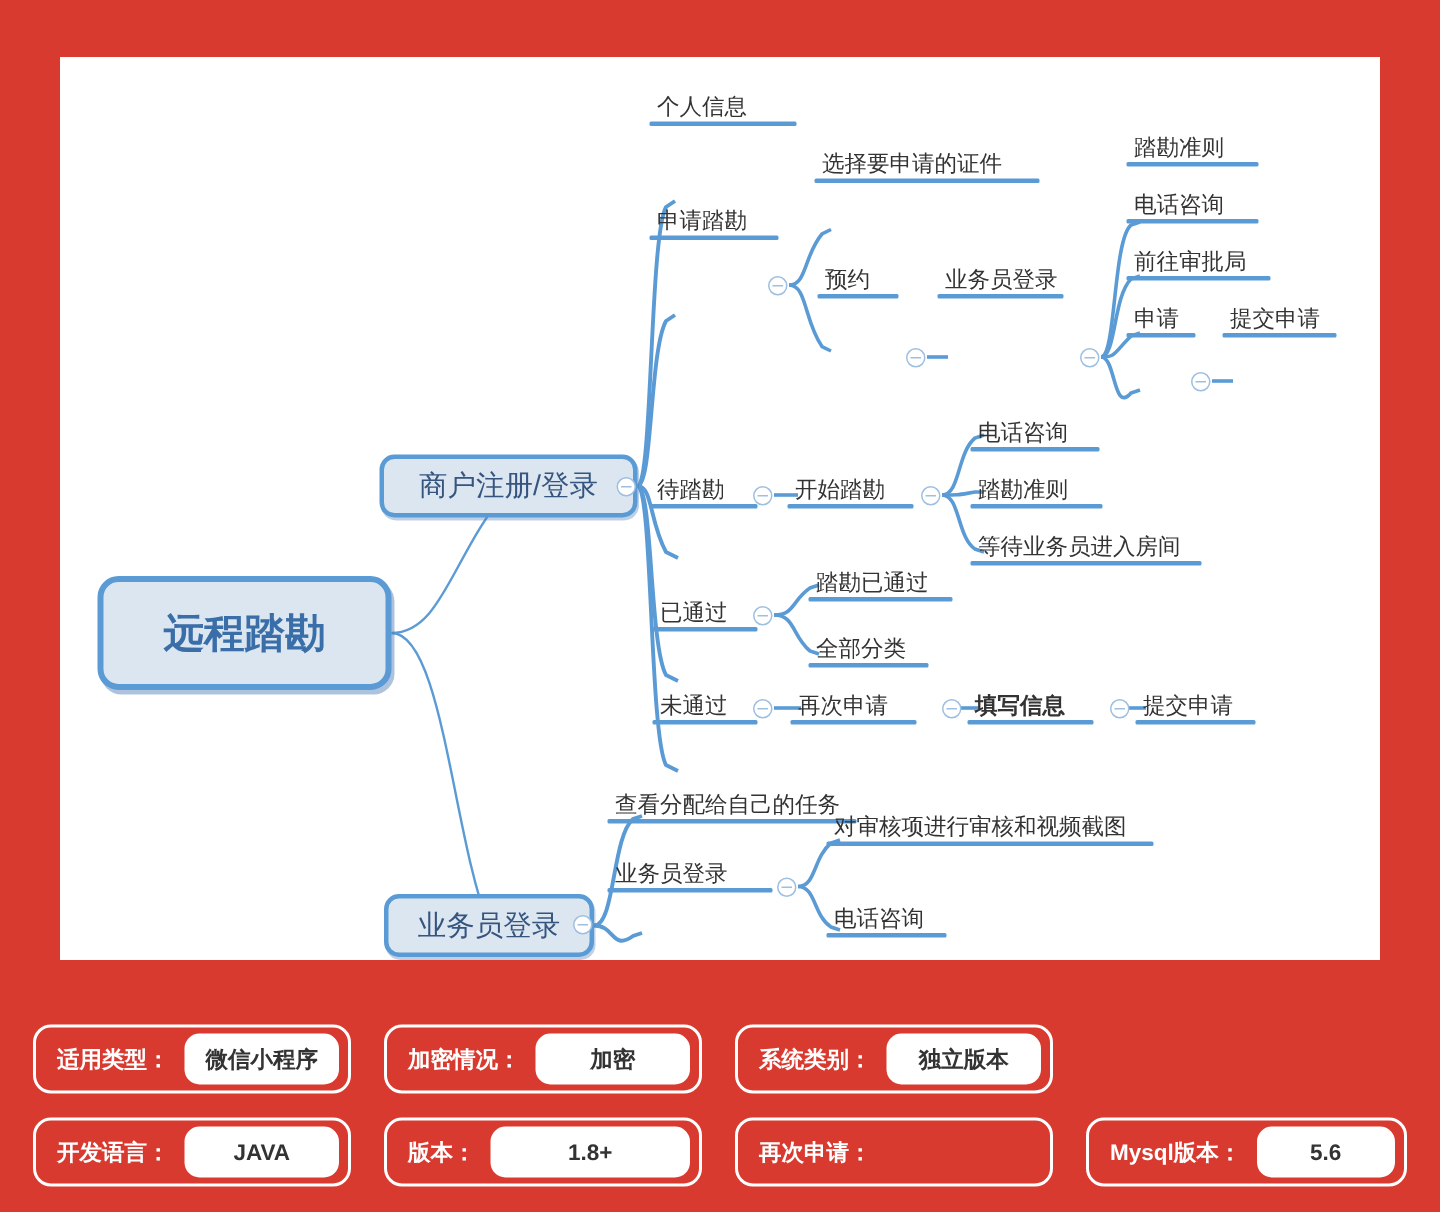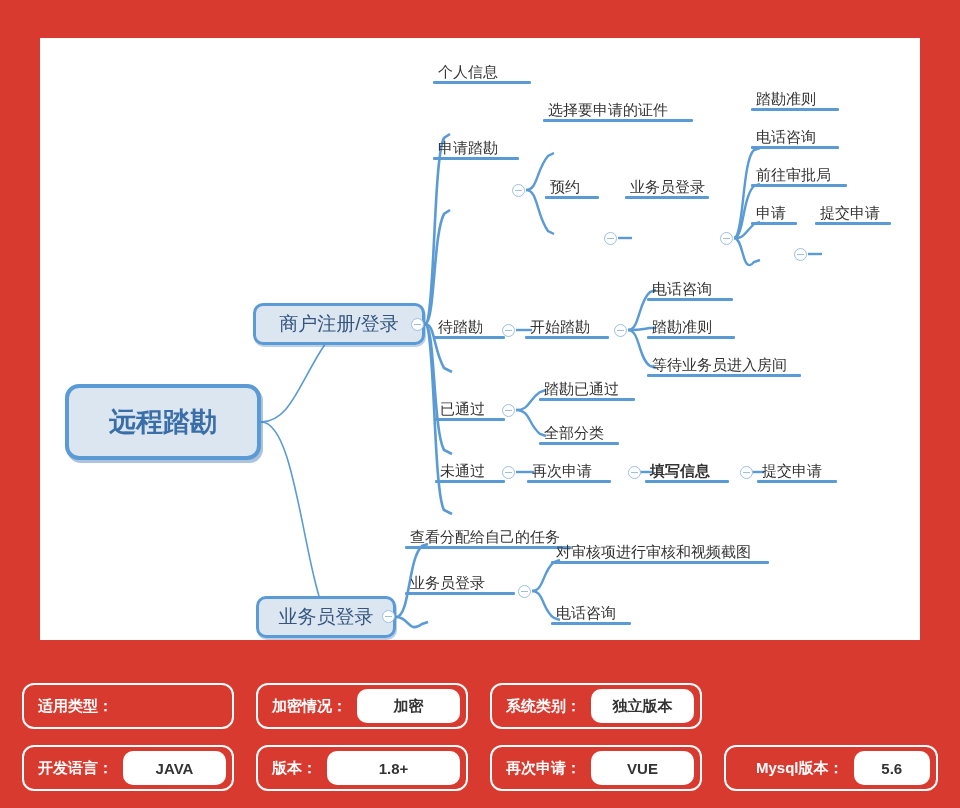--- a/index.html
+++ b/index.html
@@ -315,20 +315,21 @@
       <span>电话咨询</span>
       <span class="bar" style="width:80px;"></span>
     </div>
 
   </div>
 
   <div class="cards">
 
     <div class="card" style="left:22px;top:11px;width:212px;justify-content:space-between;">
       <span class="clabel">适用类型：</span>
+      <span class="cvalue">微信小程序</span>
     </div>
 
     <div class="card" style="left:490px;top:11px;width:212px;">
       <span class="clabel">系统类别：</span>
       <span class="cvalue">独立版本</span>
     </div>
 
     <div class="card" style="left:256px;top:11px;width:212px;">
       <span class="clabel">加密情况：</span>
       <span class="cvalue">加密</span>
@@ -340,23 +341,22 @@
       <span class="cvalue">JAVA</span>
     </div>
 
     <div class="card" style="left:256px;top:73px;width:212px;">
       <span class="clabel">版本：</span>
       <span class="cvalue">1.8+</span>
     </div>
 
     <div class="card" style="left:490px;top:73px;width:212px;">
       <span class="clabel">再次申请：</span>
-      <span class="cvalue">VUE</span>
-    </div>
-
-    <div class="card" style="left:724px;top:73px;width:214px;padding-left:16px;">
+    </div>
+
+    <div class="card" style="left:724px;top:73px;width:214px;">
       <span class="clabel">Mysql版本：</span>
       <span class="cvalue">5.6</span>
     </div>
 
   </div>
 
 </div>
 
 </body></html>

